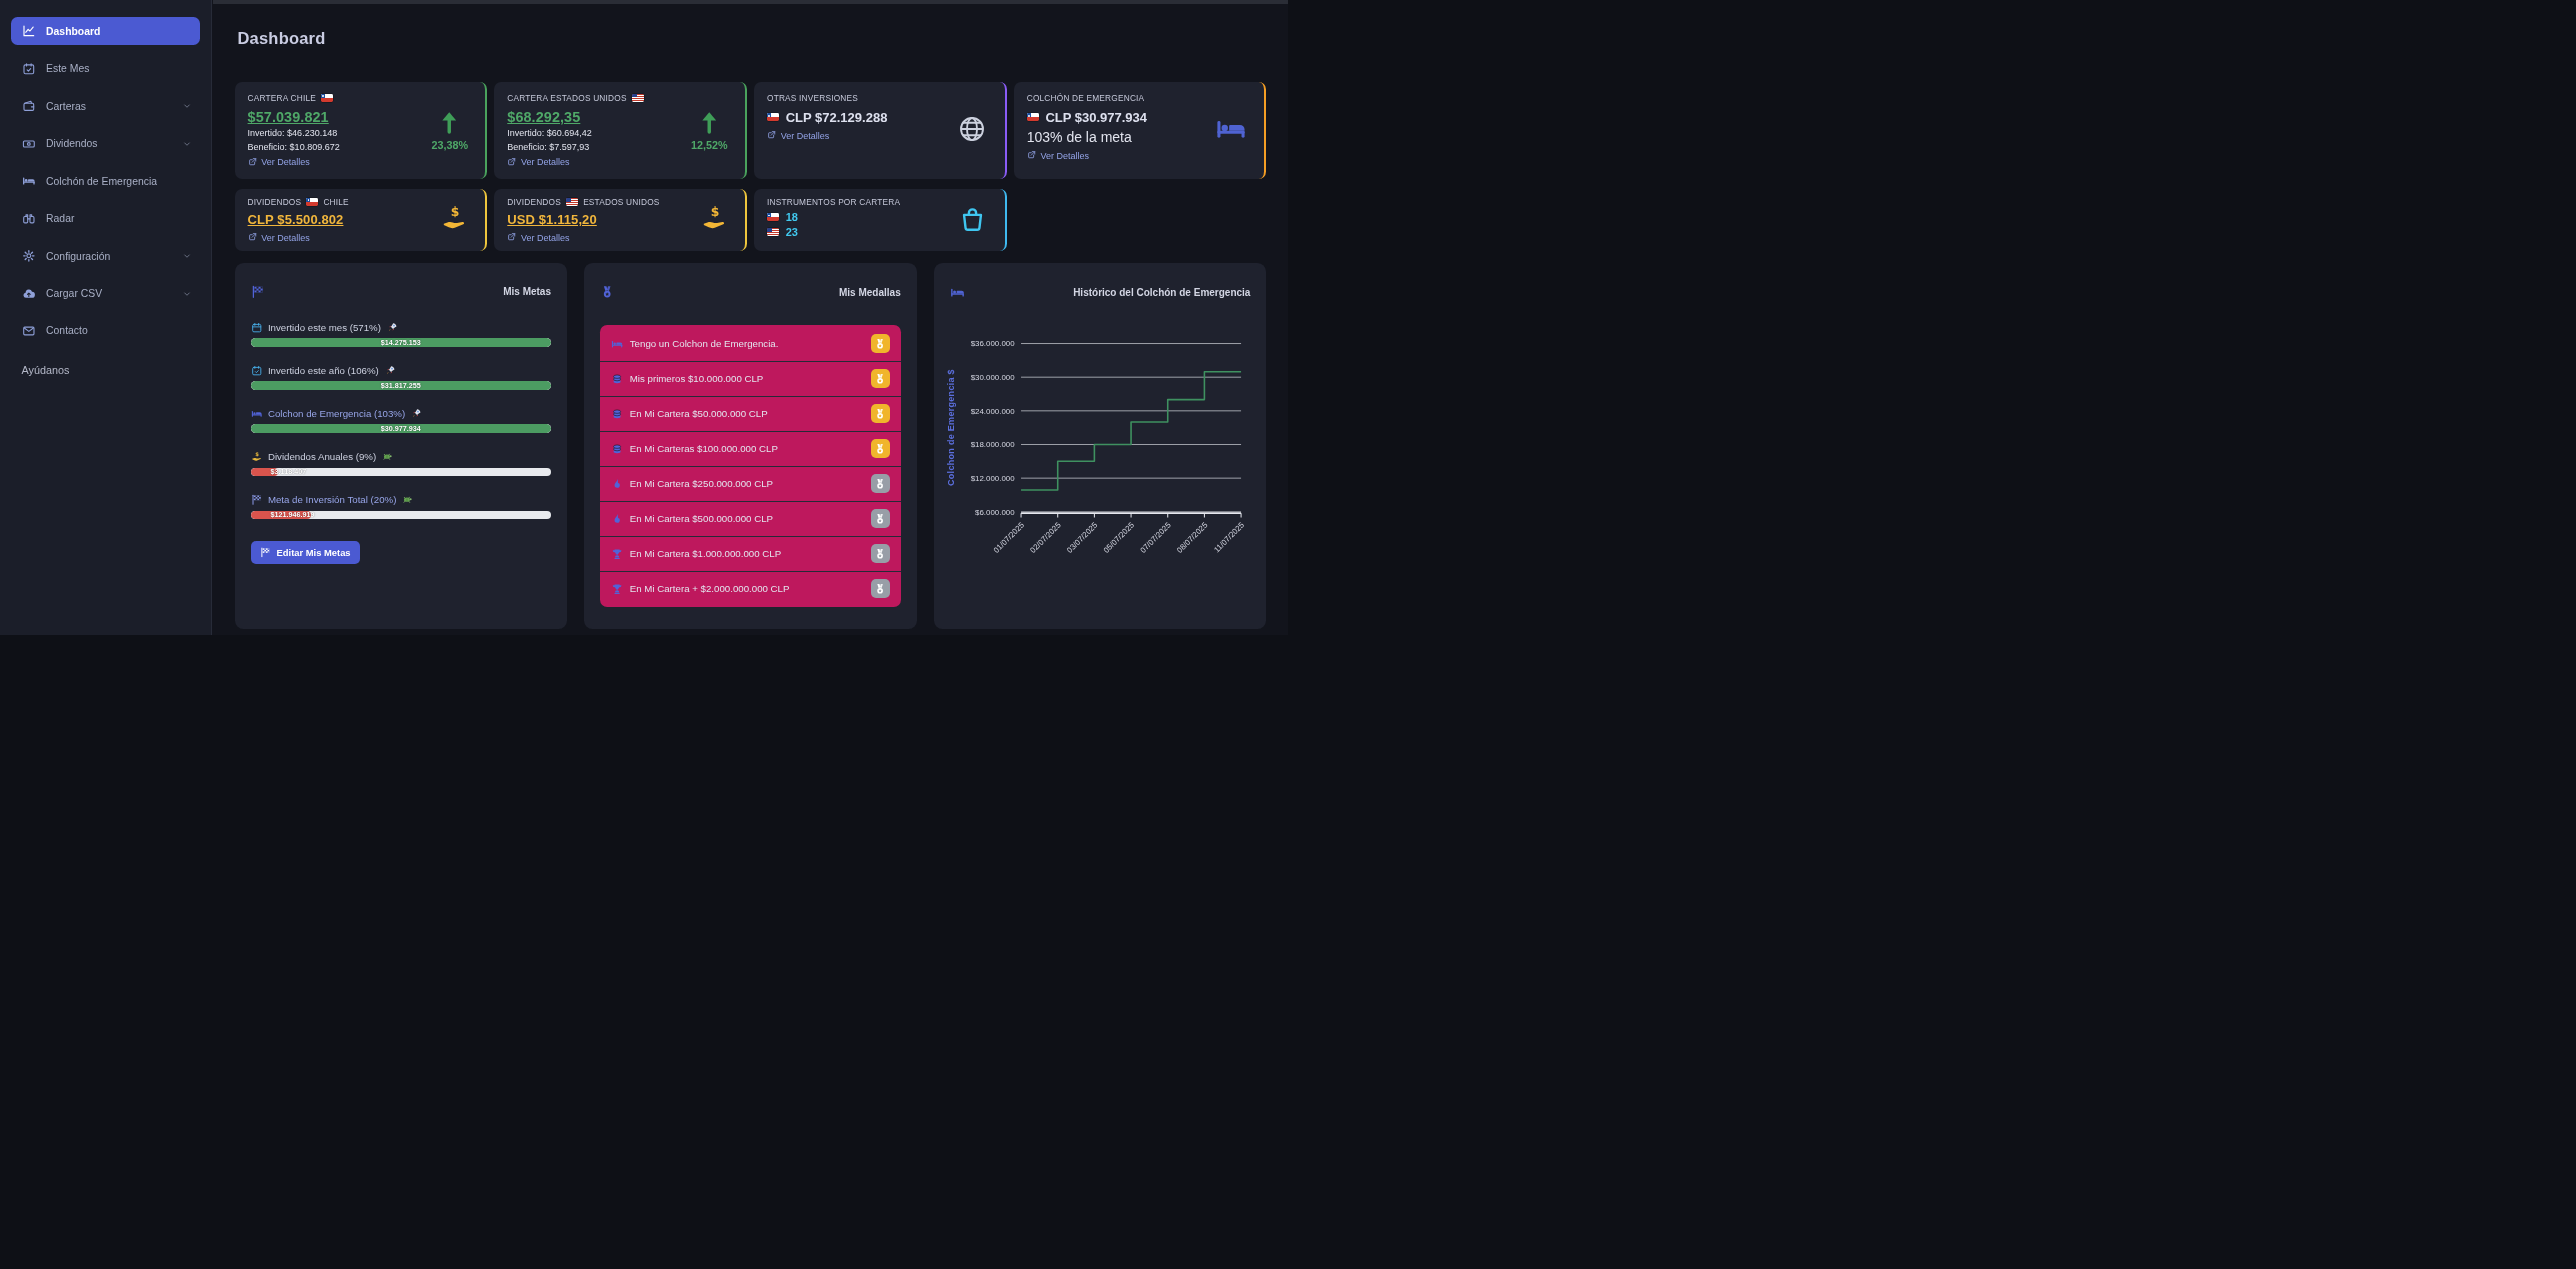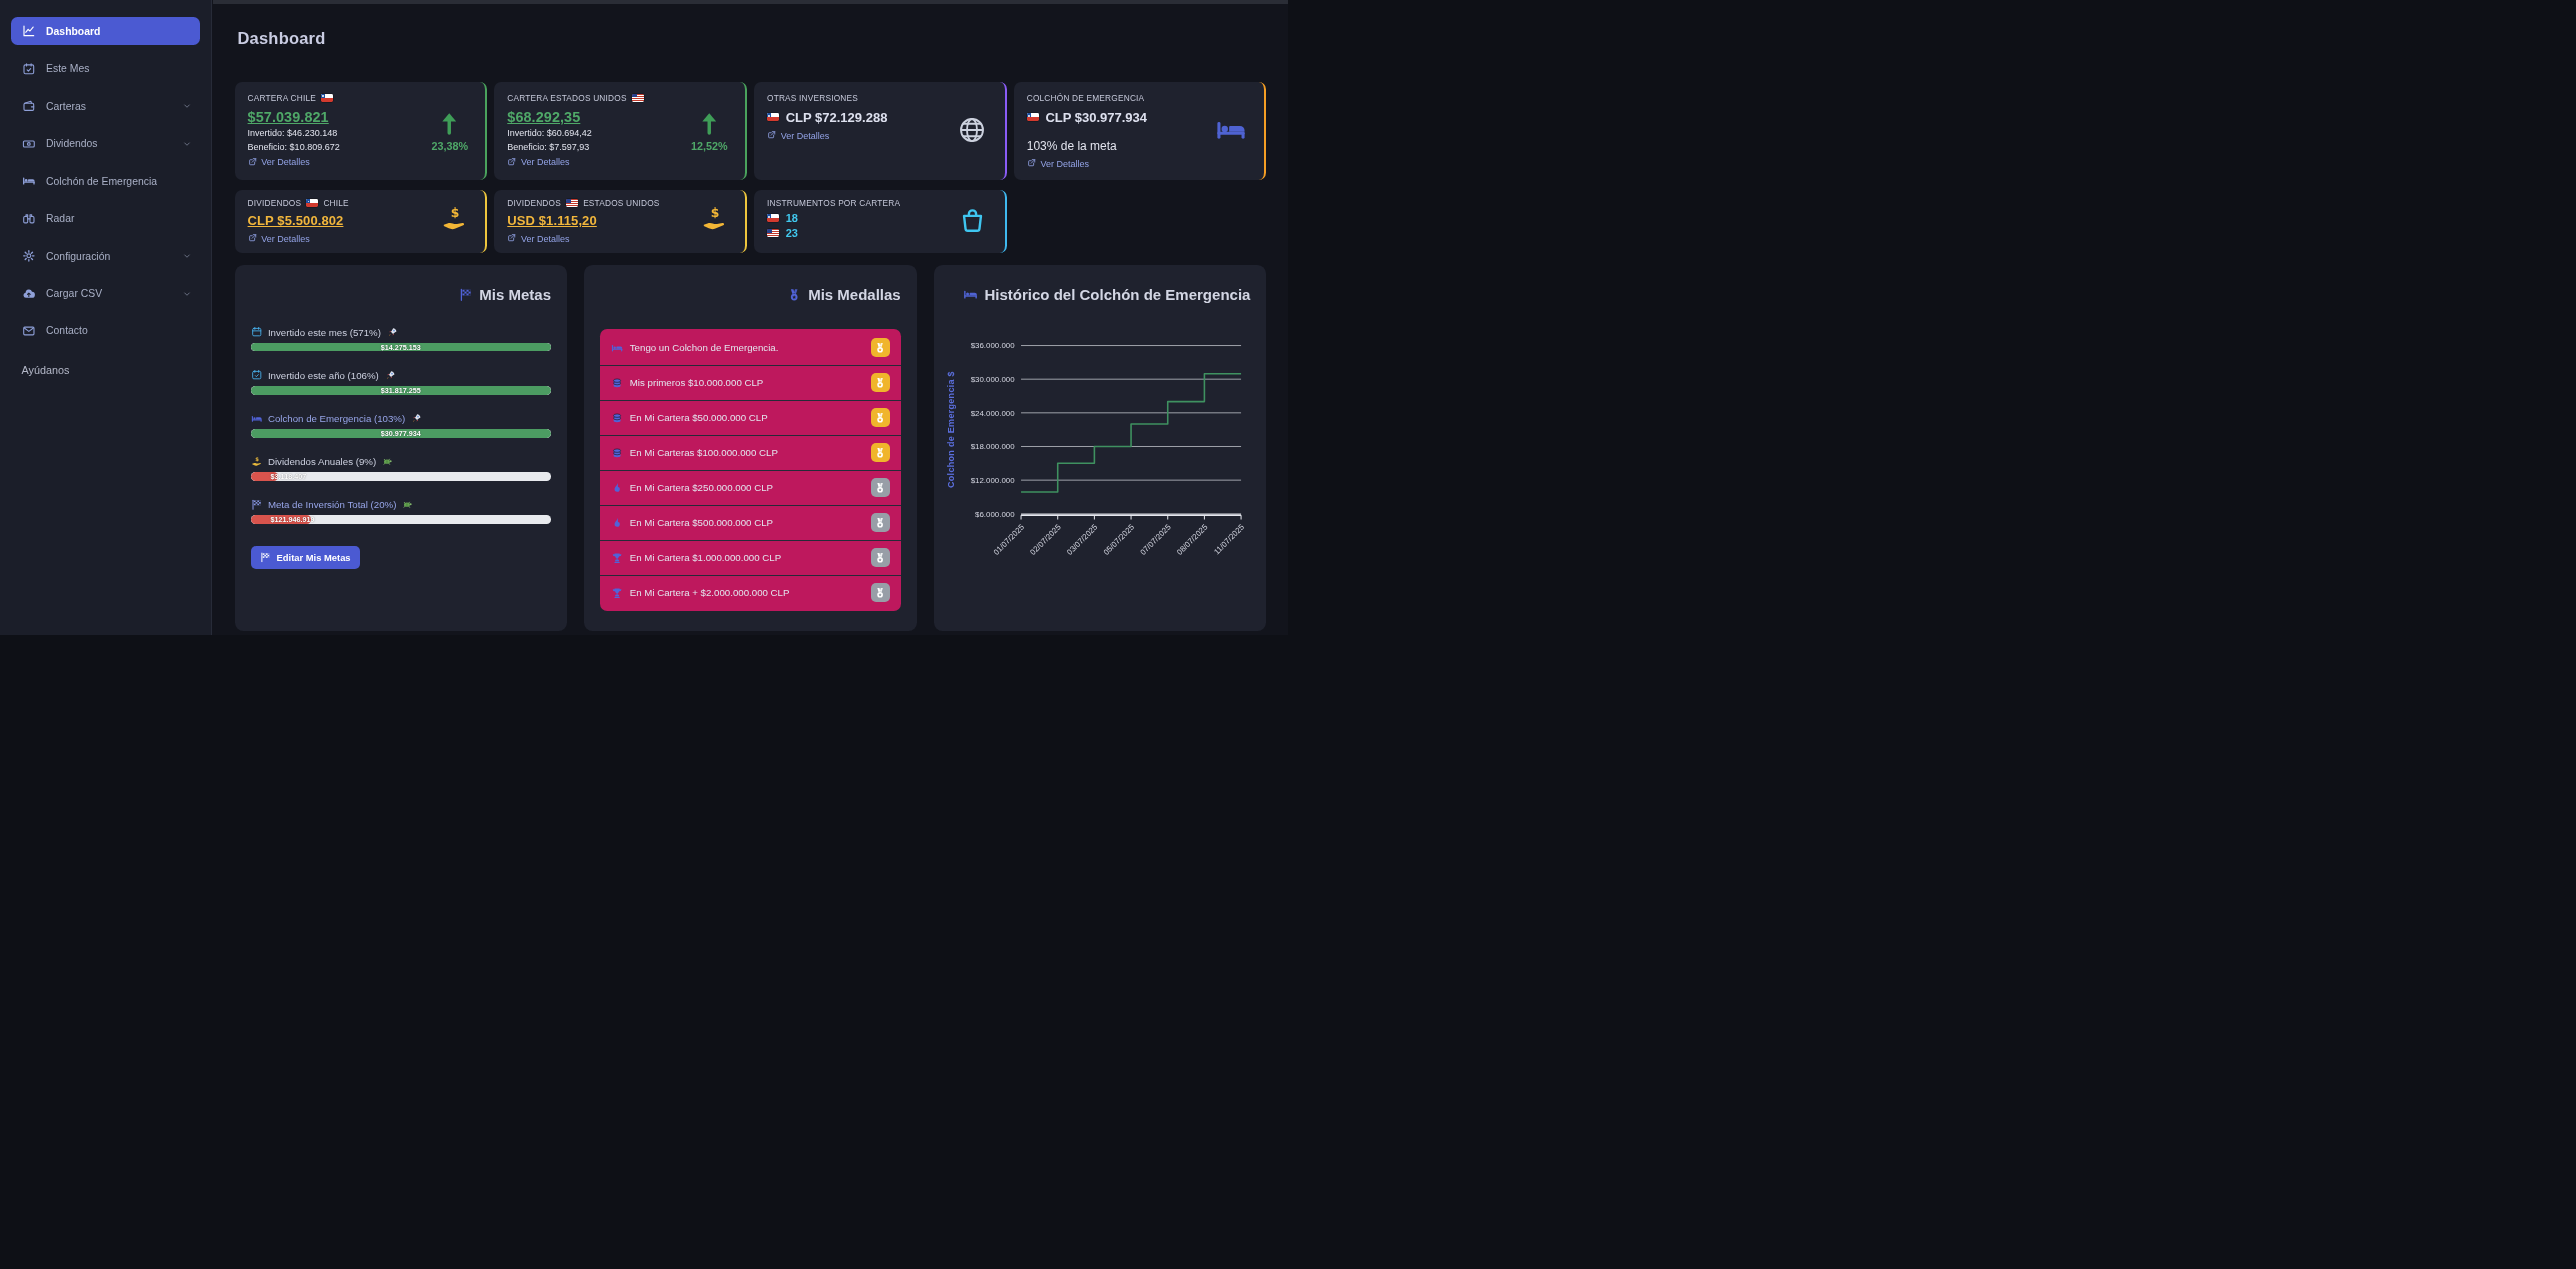--- a/index.html
+++ b/index.html
@@ -27,39 +27,39 @@
   .grid3{display:grid;grid-template-columns:repeat(3,1fr);gap:17.3px;margin-top:12.2px;}
   
   .card{position:relative;background:#1f222e;border-radius:7.2px;border-right:2.2px solid var(--ac,#444);
         padding:10.8px 13px;box-sizing:border-box;min-height:93px;}
   .card.sm{min-height:60px;padding:8px 13px;}
   .card-title{font-size:8.3px;color:#c6c9da;letter-spacing:0.2px;display:flex;align-items:center;gap:5px;font-weight:500;}
   .card-amount{font-size:14.4px;font-weight:bold;margin-top:6.5px;letter-spacing:0.1px;text-decoration:underline;}
   .card.sm .card-amount{font-size:13px;margin-top:5px;}
   .green{color:#4fa868;} .yellowtx{color:#f1b63c;}
   .card-line{font-size:9px;color:#e2e4ee;margin-top:3.2px;}
-  .sub{font-size:12px;color:#e2e4ee;margin-top:14px;}
+  .sub{font-size:14px;color:#e2e4ee;margin-top:4px;}
   .card-link{display:inline-flex;align-items:center;gap:4.3px;color:#93a3e6;font-size:9px;margin-top:5px;cursor:pointer;}
   .card-link svg{width:9.4px;height:9.4px;}
   .amount-row{display:flex;align-items:center;gap:6.5px;margin-top:7.2px;font-size:13px;font-weight:bold;color:#dde0ee;}
   .card-right{position:absolute;right:17.3px;top:50%;transform:translateY(-50%);text-align:center;}
   .pct{color:#4fa868;font-weight:bold;font-size:10.8px;margin-top:2.2px;}
   .inst-row{display:flex;align-items:center;gap:6.5px;margin-top:4.3px;font-size:11px;font-weight:bold;color:#41c9ef;}
   
   .flag{display:inline-block;width:12.2px;height:8px;border-radius:1.4px;position:relative;flex:none;
         box-shadow:0 0 0 0.4px rgba(0,0,0,.45);overflow:hidden;}
   .flag.cl{background:linear-gradient(180deg,#ffffff 0 50%,#d23a2e 50%);}
   .flag.cl::before{content:"";position:absolute;left:0;top:0;width:34%;height:50%;background:#1d4fa0;}
   .flag.cl::after{content:"";position:absolute;left:1.4px;top:1.4px;width:1.8px;height:1.8px;background:#fff;border-radius:50%;}
   .flag.us{background:repeating-linear-gradient(180deg,#c0392b 0 1px,#ffffff 1px 2px);}
   .flag.us::before{content:"";position:absolute;left:0;top:0;width:42%;height:46%;background:#27408b;}
   
   .panel{background:#1f222e;border-radius:8.6px;height:366px;box-sizing:border-box;position:relative;padding:0 16px;}
-  .panel-title{display:flex;justify-content:flex-end;align-items:center;gap:6.5px;padding-top:21.6px;
-               font-size:15px;font-weight:bold;color:#d3d6e4;}
+  .panel-title{display:flex;justify-content:space-between;align-items:center;gap:6.5px;padding-top:21.6px;
+               font-size:10px;font-weight:bold;color:#d3d6e4;}
   .panel-title svg{flex:none;}
   
   .metas-list{margin-top:23px;}
   .meta-item{margin-bottom:18px;}
   .meta-label{display:flex;align-items:center;gap:5.8px;font-size:9.7px;color:#ccd0df;font-weight:500;}
   .meta-label.linkc{color:#97a5e8;}
   .meta-label svg{flex:none;}
   .meta-bar{height:8.6px;border-radius:4.3px;background:#e8eaee;margin-top:5px;position:relative;overflow:hidden;}
   .meta-fill{position:absolute;top:0;bottom:0;left:0;border-radius:4.3px;}
   .meta-val{position:absolute;left:0;top:0;right:0;bottom:0;font-size:7.2px;font-weight:bold;color:#fff;

